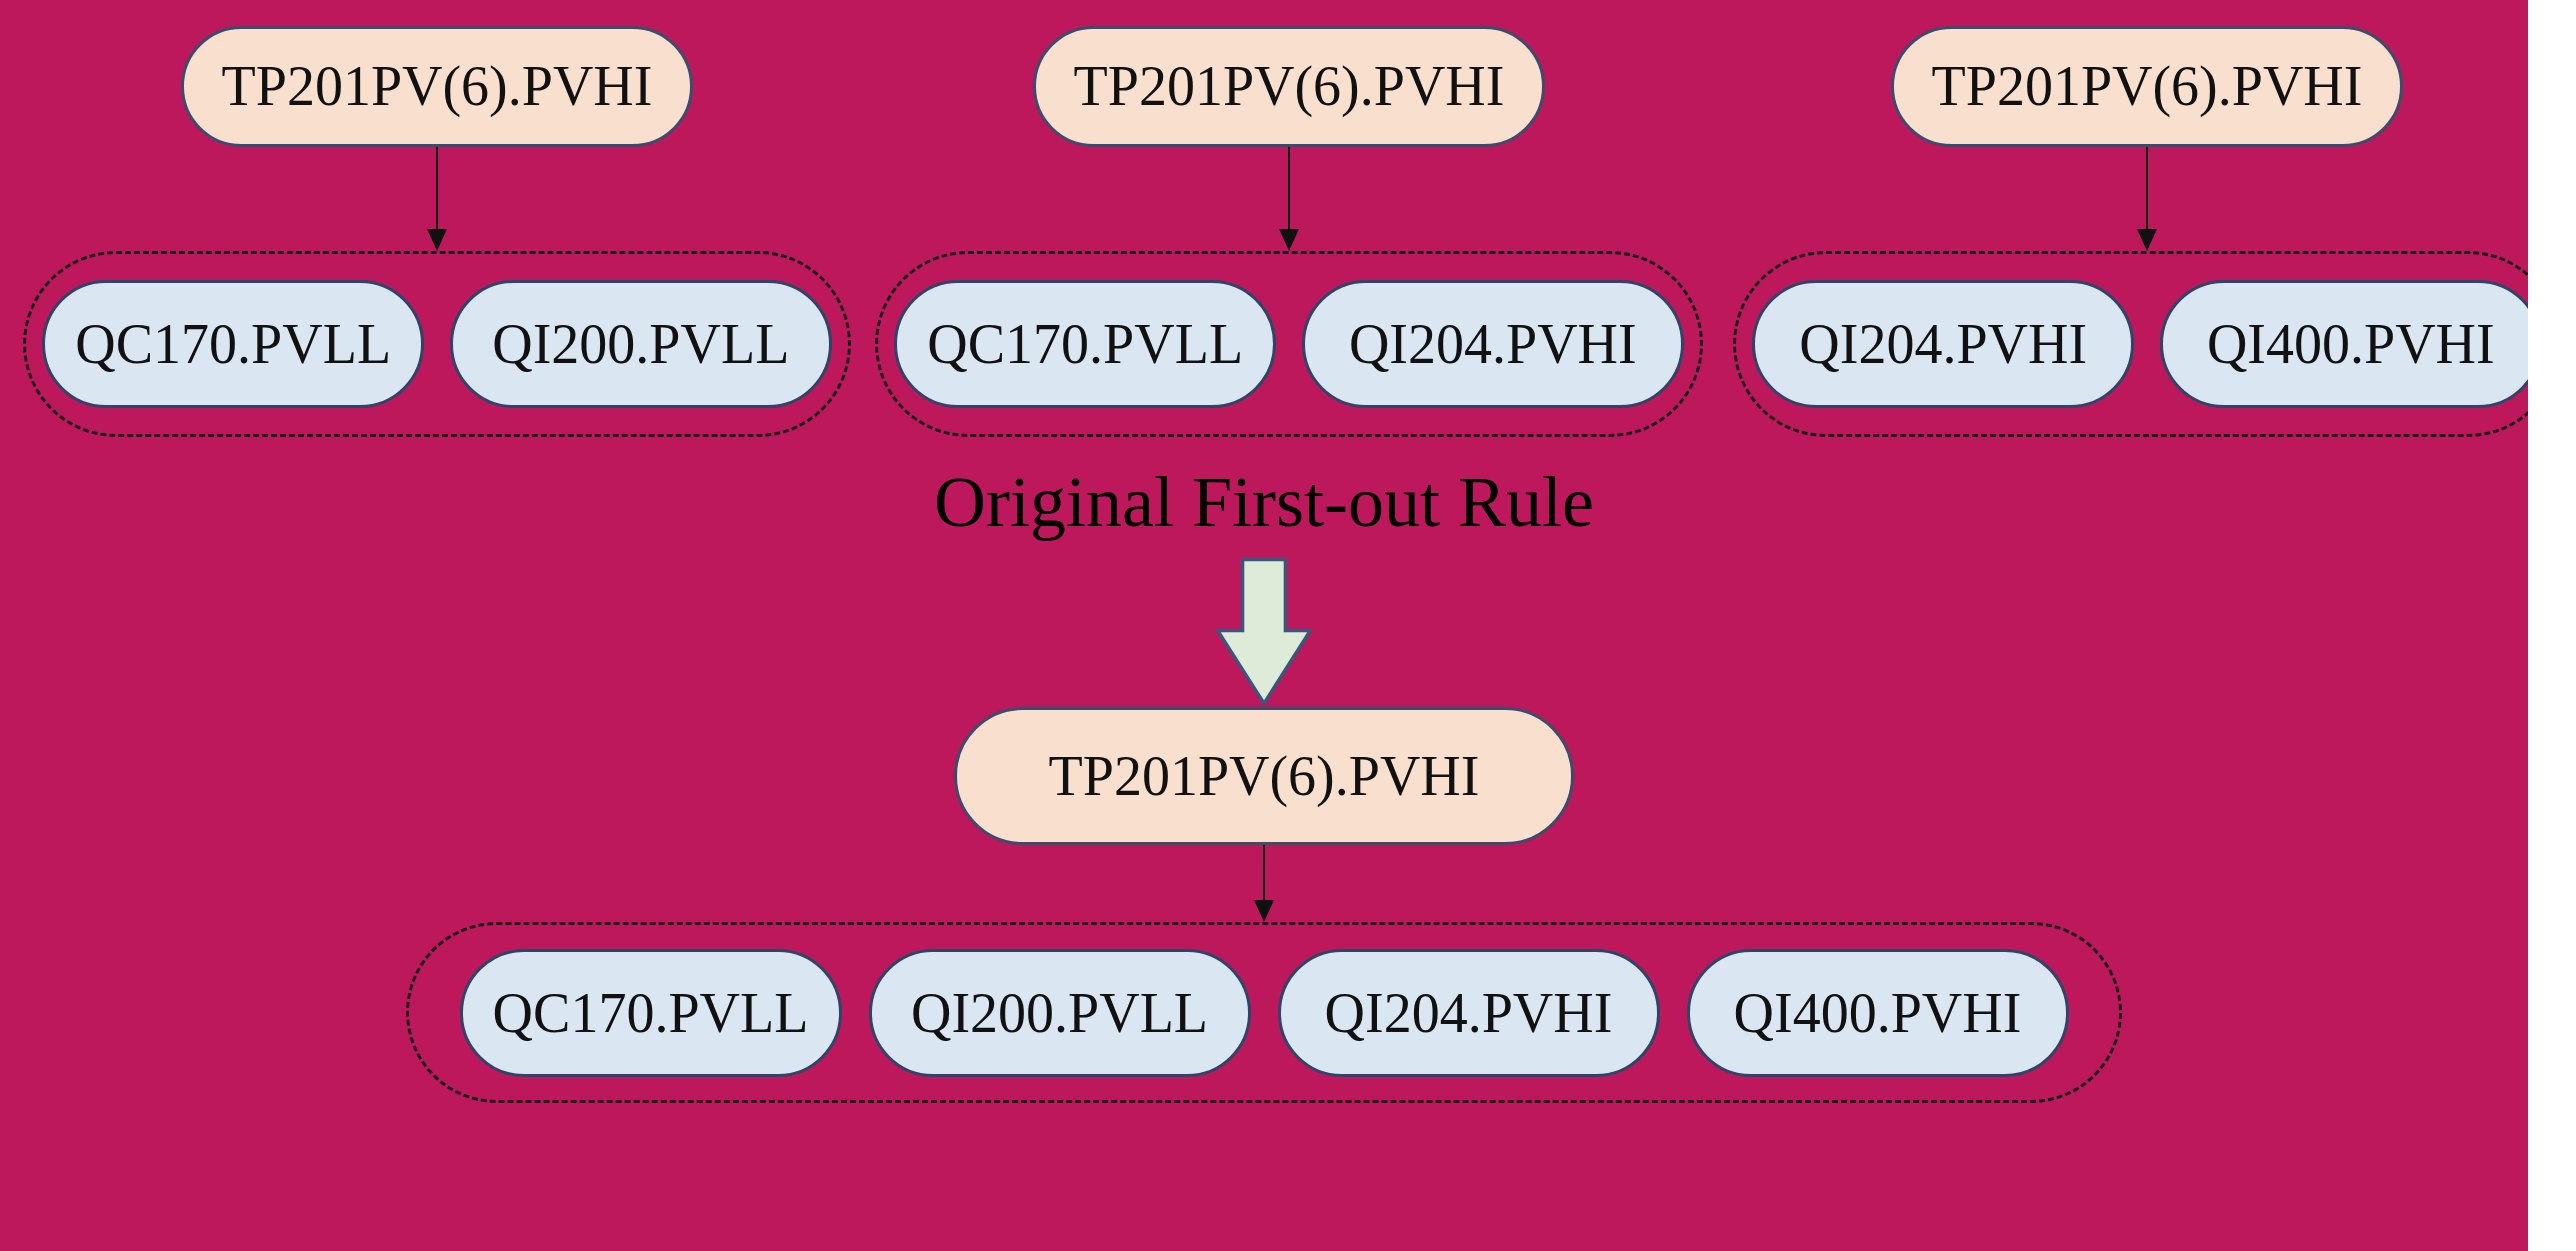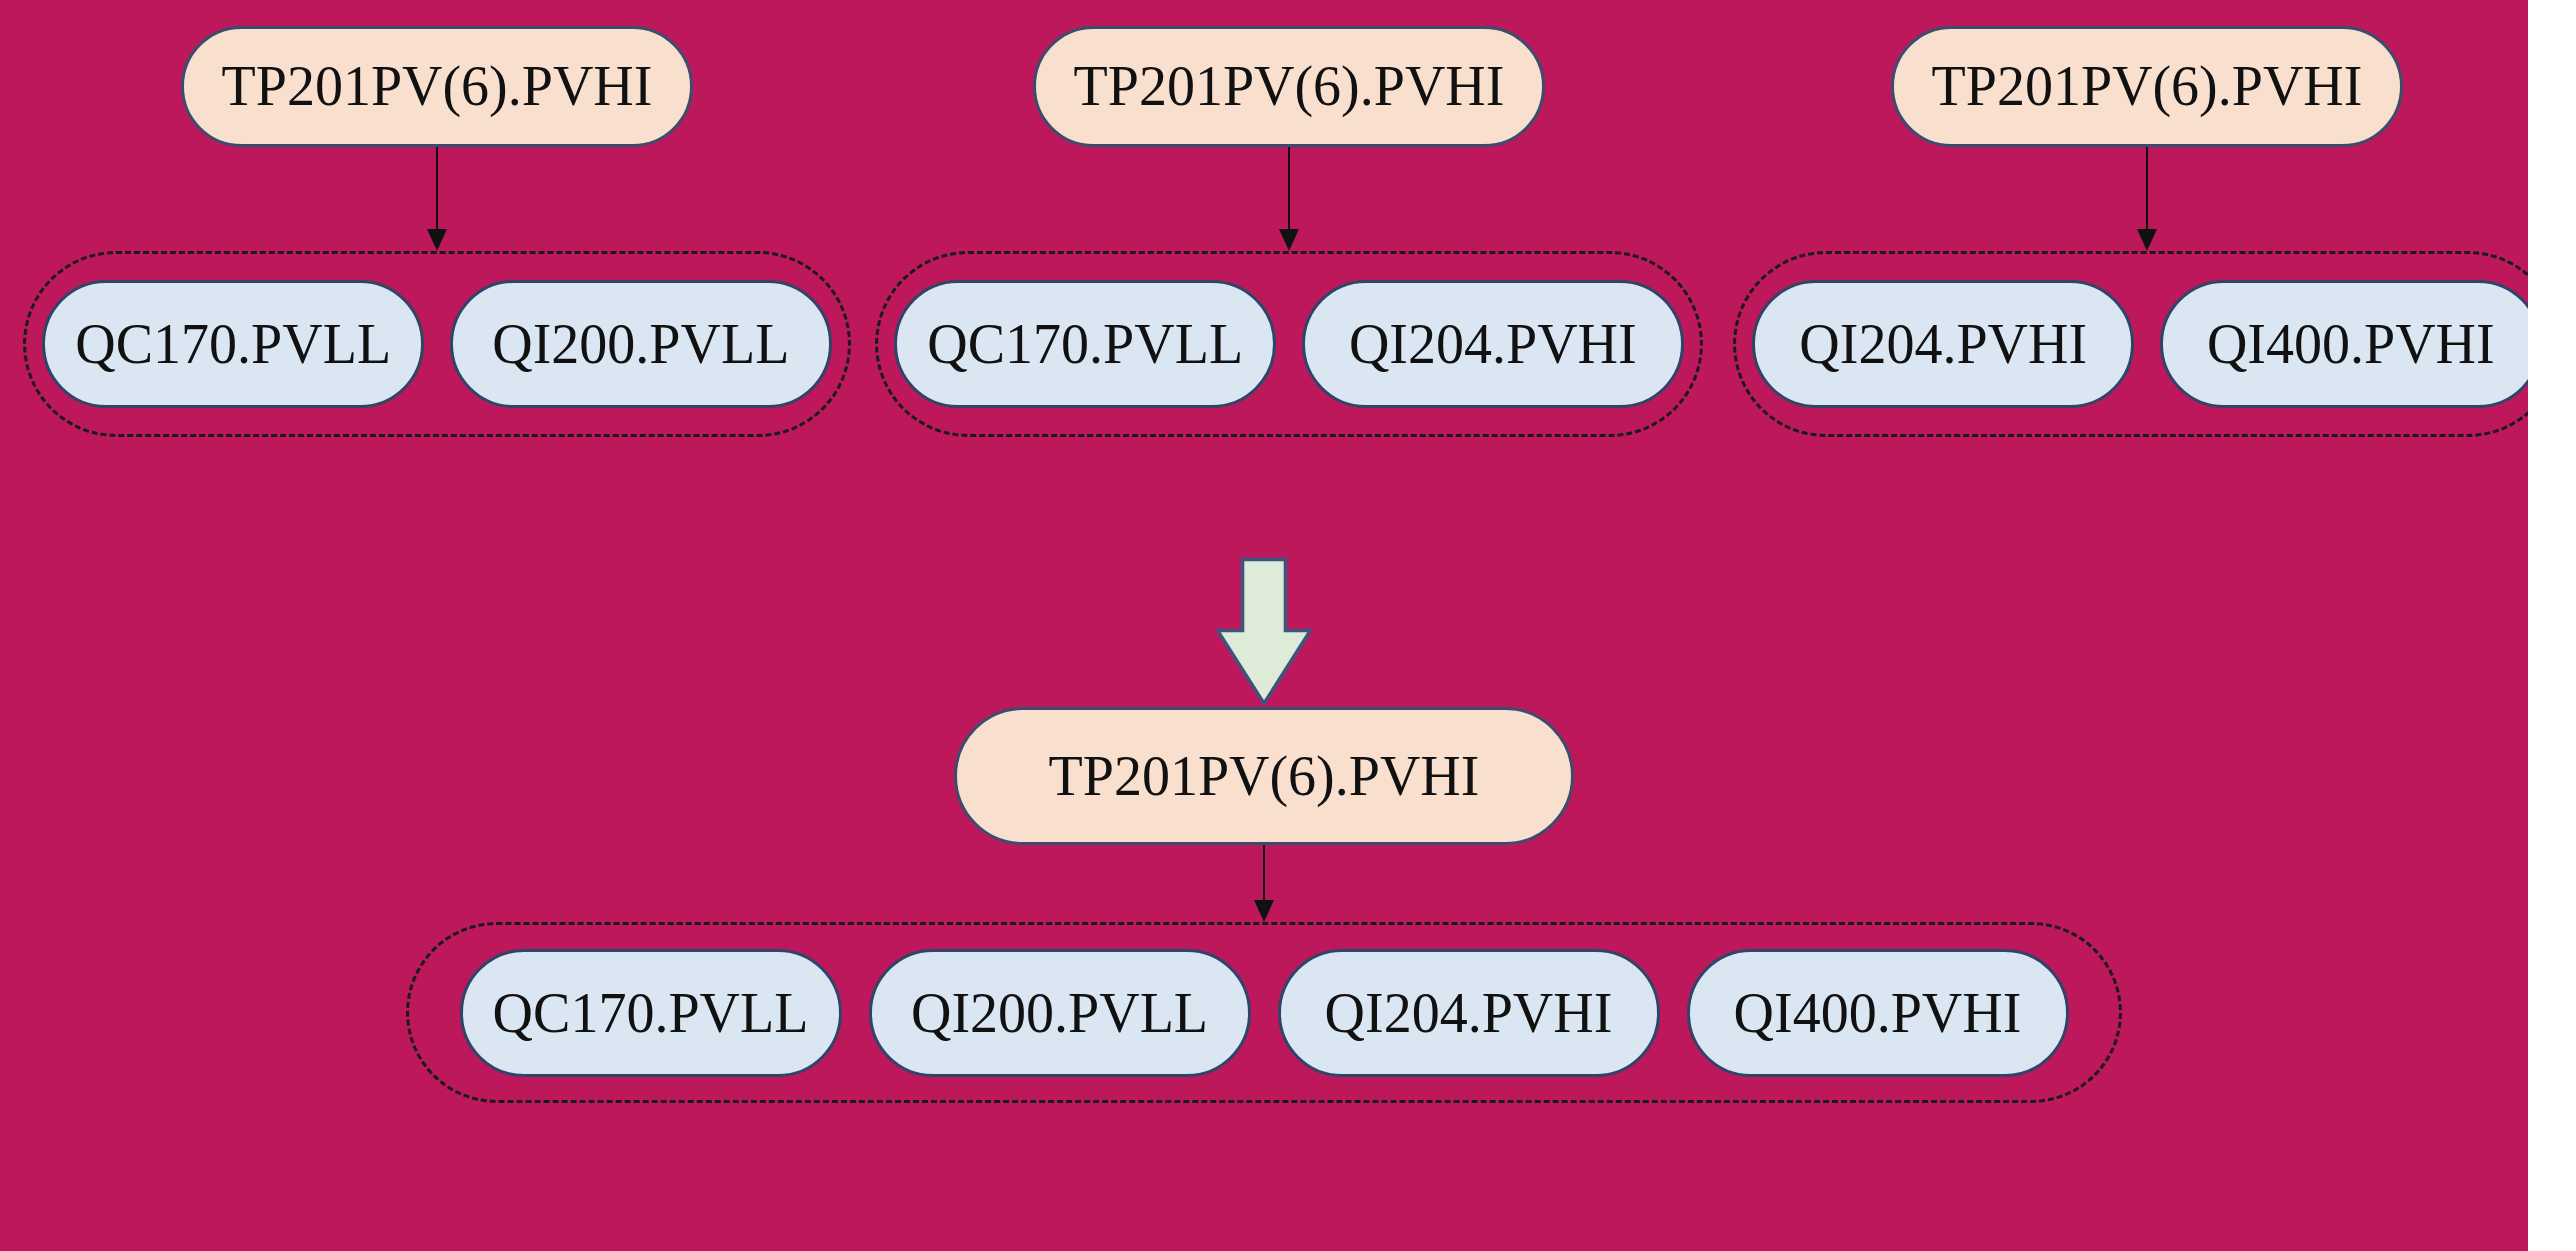--- a/index.html
+++ b/index.html
@@ -166,20 +166,21 @@
     <div class="connector">
       <div class="line"></div>
       <div class="head"></div>
     </div>
     <div class="outputs-group">
       <div class="output-node">QI204.PVHI</div>
       <div class="output-node">QI400.PVHI</div>
     </div>
   </div>
 
+  <div class="caption" id="original-caption">Original First-out Rule</div>
 
   <svg class="merge-arrow" viewBox="0 0 112 174" xmlns="http://www.w3.org/2000/svg">
     <polygon points="31,3 81,3 81,86 110,86 56,171 2,86 31,86" fill="#ddebd8" stroke="#3a567d" stroke-width="4" stroke-linejoin="miter"></polygon>
   </svg>
 
   <div class="merged-section">
     <div class="trigger-node">TP201PV(6).PVHI</div>
     <div class="connector">
       <div class="line"></div>
       <div class="head"></div>

